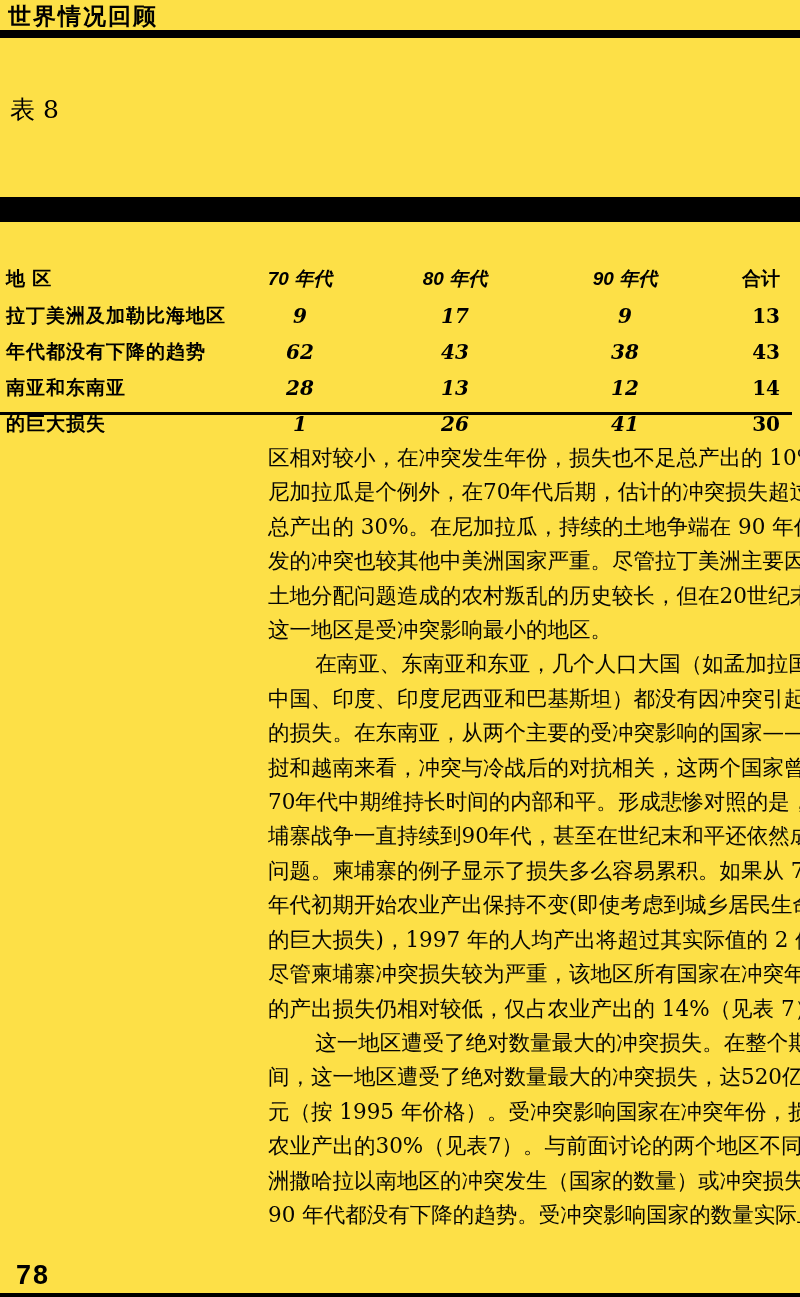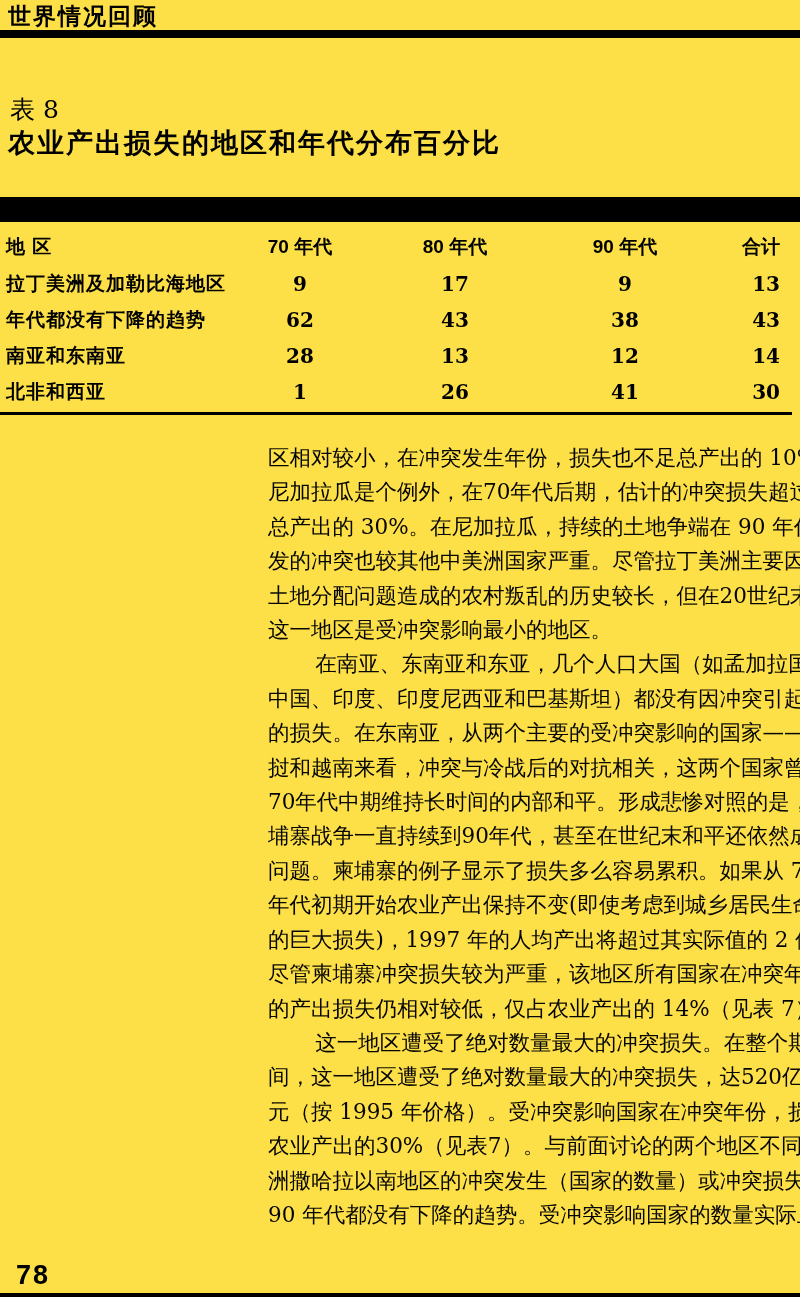--- a/index.html
+++ b/index.html
@@ -40,26 +40,26 @@
     width: 800px; height: 25px; background: #000;
   }
   .tgrid {
     position: absolute; left: 0; top: 228px; width: 792px;
   }
   .thead, .trow {
     display: grid;
     grid-template-columns: 230px 140px 170px 170px 82px;
     align-items: center;
   }
-  .thead { height: 38px; }
+  .thead { height: 38px; margin-top: 32px; }
   .trow { height: 36px; }
   .cell { white-space: nowrap; }
   .c0 { padding-left: 6px; text-align: left;
         font-size: 19px; font-weight: bold; letter-spacing: 1px; }
-  .c1, .c2, .c3 { text-align: center; }
+  .c1, .c2, .c3 { text-align: center; font-style: italic; }
   .c4 { text-align: right; padding-right: 12px; }
   .th { font-size: 19px; font-weight: bold; }
   .trow .c1, .trow .c2, .trow .c3, .trow .c4 {
     font-family: "DejaVu Serif", serif;
     font-size: 20px; font-weight: bold;
   }
   .table-bottomrule {
     position: absolute; left: 0; top: 412px;
     width: 792px; height: 3px; background: #000;
   }
@@ -87,21 +87,20 @@
 </style>
 </head>
 <body>
 
 <div class="page">
 
   <div class="running-head">世界情况回顾</div>
   <div class="head-rule"></div>
 
   <div class="table-label">表 8</div>
-  <div class="table-title">农业产出损失的地区和年代分布百分比</div>
 
   <div class="table-topbar"></div>
 
   <div class="tgrid">
     <div class="thead">
       <div class="cell c0 th">地 区</div>
       <div class="cell c1 th">70 年代</div>
       <div class="cell c2 th">80 年代</div>
       <div class="cell c3 th">90 年代</div>
       <div class="cell c4 th">合计</div>
@@ -122,21 +121,21 @@
           <div class="cell c4">43</div>
         </div>
         <div class="trow">
           <div class="cell c0">南亚和东南亚</div>
           <div class="cell c1">28</div>
           <div class="cell c2">13</div>
           <div class="cell c3">12</div>
           <div class="cell c4">14</div>
         </div>
         <div class="trow">
-          <div class="cell c0">北非和西亚</div>
+          <div class="cell c0">的巨大损失</div>
           <div class="cell c1">1</div>
           <div class="cell c2">26</div>
           <div class="cell c3">41</div>
           <div class="cell c4">30</div>
         </div>
       </div>
   </div>
 
   <div class="table-bottomrule"></div>
 

